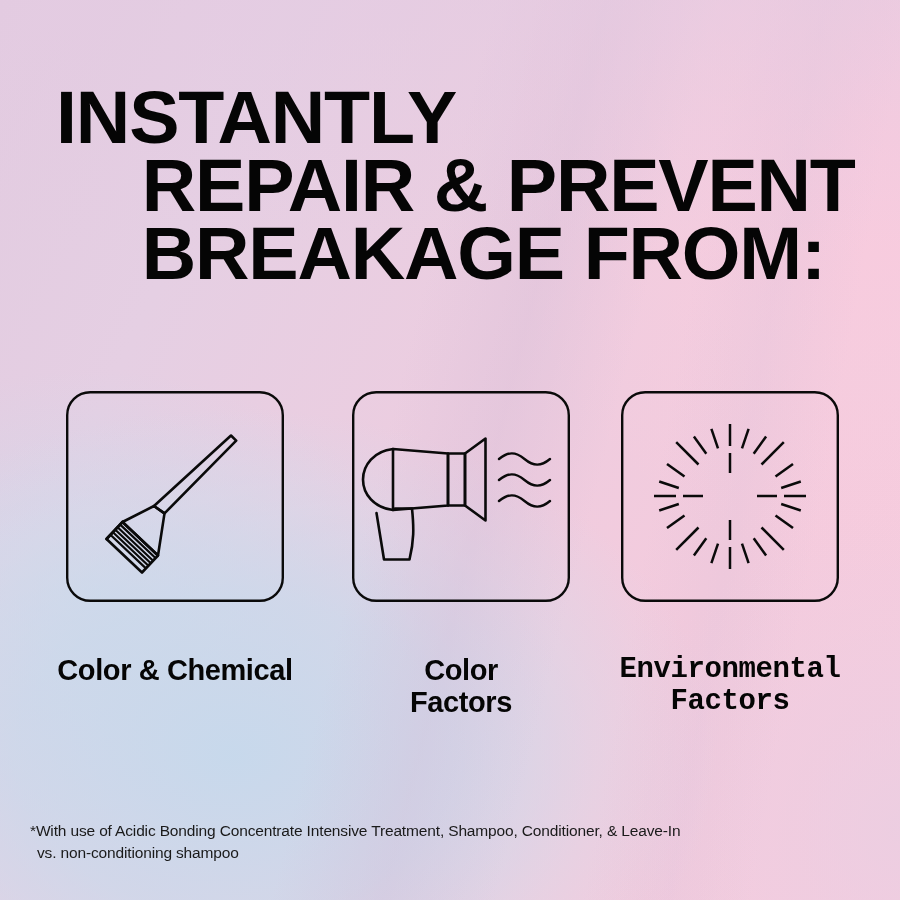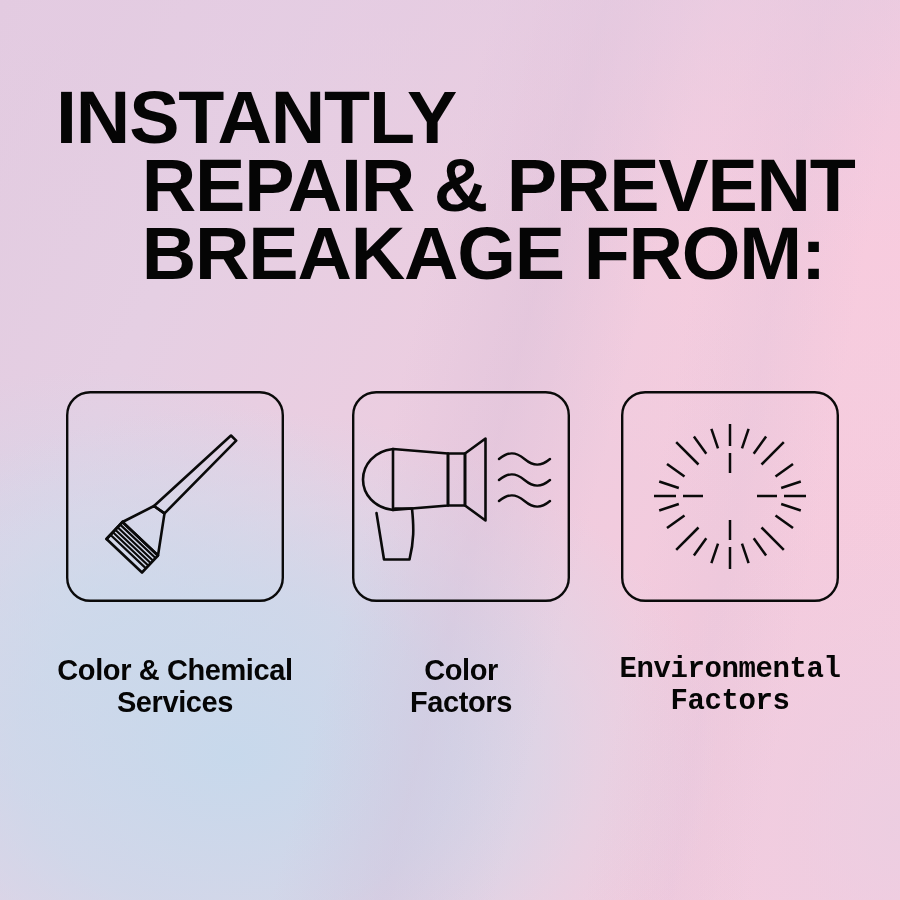--- a/index.html
+++ b/index.html
@@ -291,26 +291,29 @@
           </g>
         </g>
       </svg>
     </div>
 
   </div>
 
   <div class="captions">
     <div class="caption caption-1">
       <span>Color &amp; Chemical</span>
-      <span>Services</span>
     </div>
     <div class="caption caption-2">
       <span>Color</span>
       <span>Factors</span>
     </div>
     <div class="caption caption-3">
       <span>Environmental</span>
       <span>Factors</span>
     </div>
   </div>
 
+  <div class="footnote">
+    <span class="fn-1">*With use of Acidic Bonding Concentrate Intensive Treatment, Shampoo, Conditioner, &amp; Leave-In</span>
+    <span class="fn-2">vs. non-conditioning shampoo</span>
+  </div>
 
 </div>
 
 </body></html>

